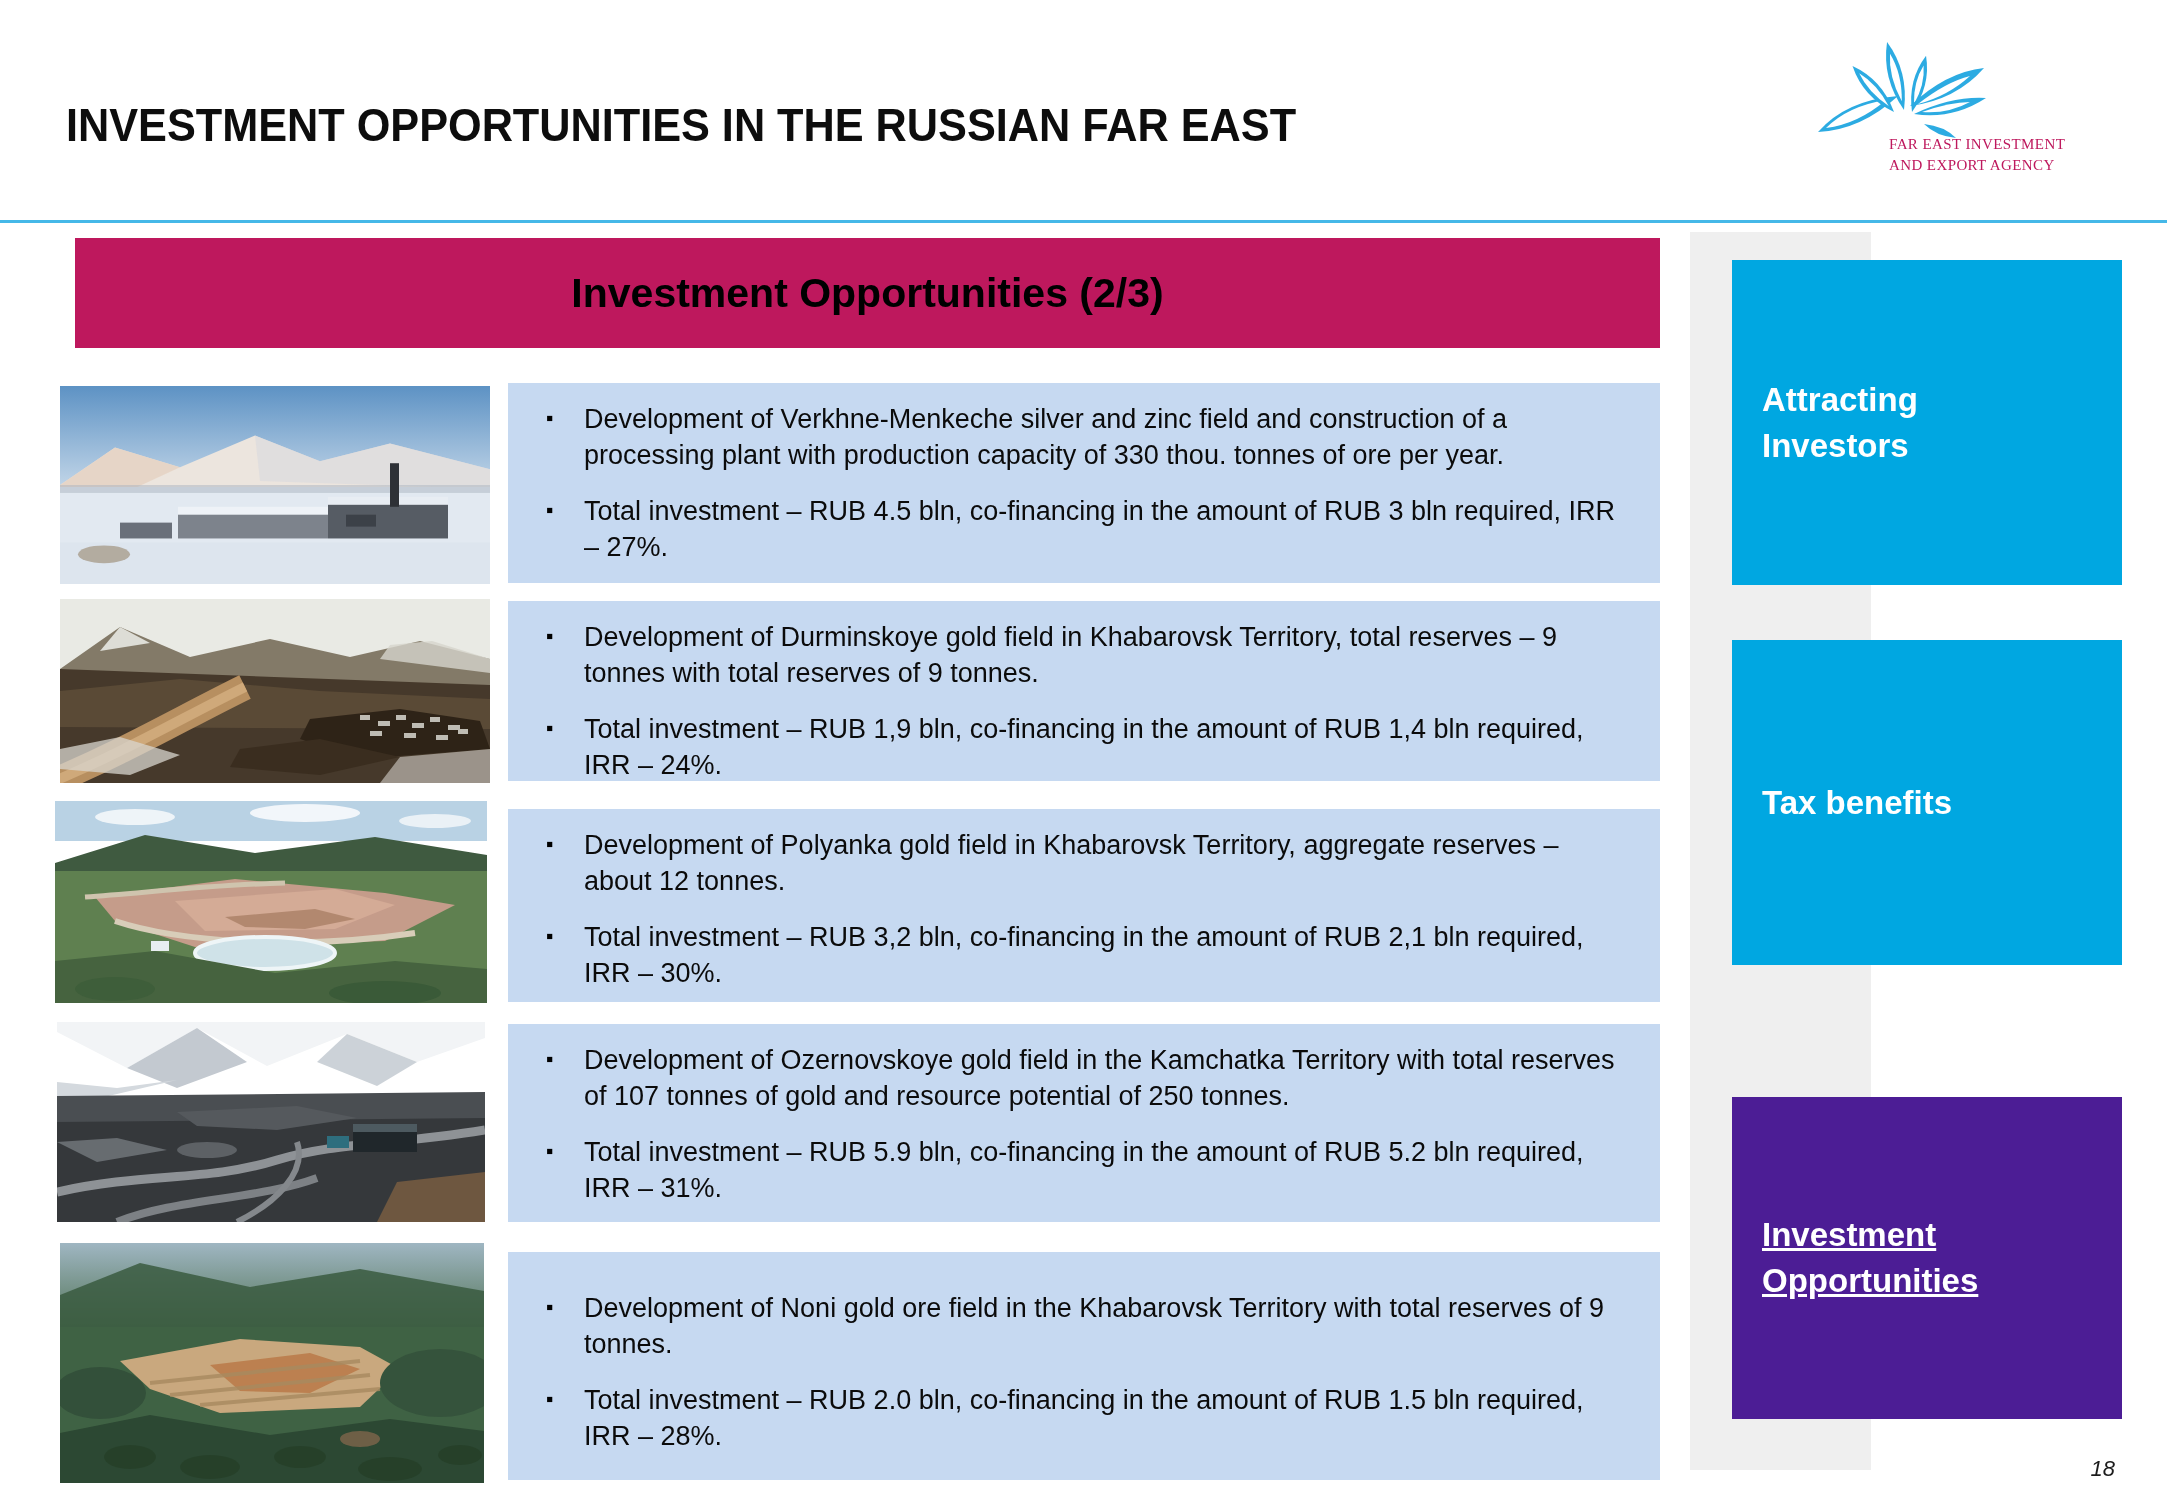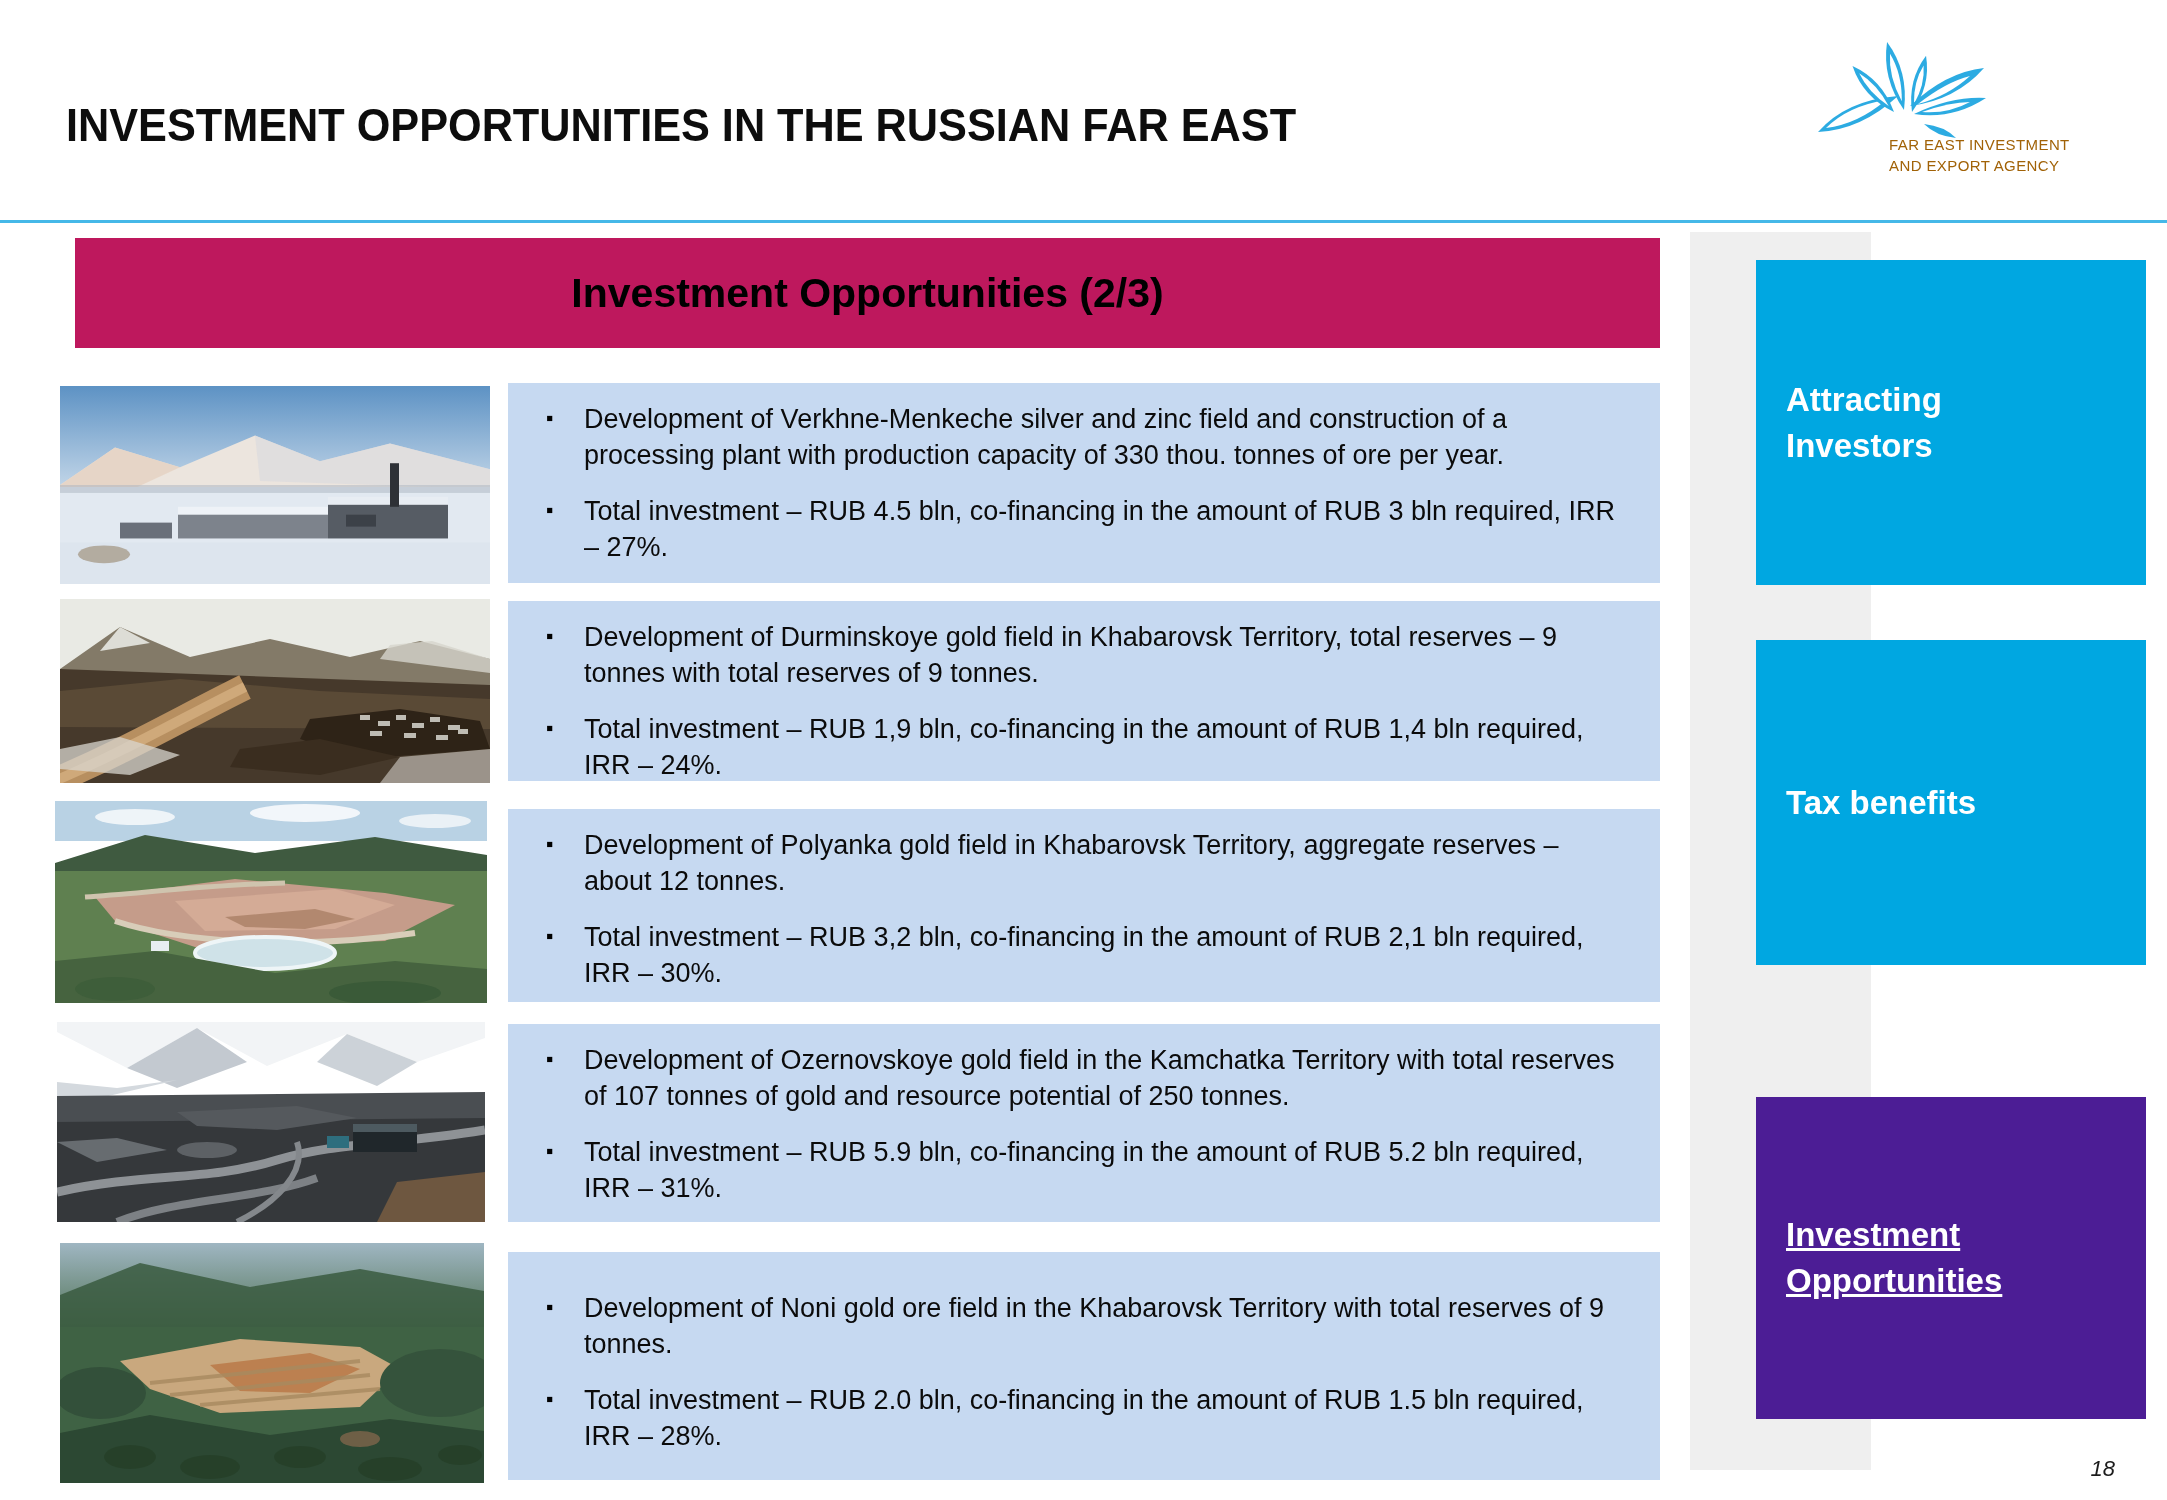--- a/index.html
+++ b/index.html
@@ -12,21 +12,21 @@
     position:absolute;left:66px;top:98px;margin:0;
     font-size:46px;font-weight:700;color:#0d0d0d;white-space:nowrap;
     transform:scaleX(0.94);transform-origin:left center;letter-spacing:0px;
   }
   .divider{
     position:absolute;left:0;top:220px;width:2167px;height:3px;background:#45b8e8;
   }
   .logo{position:absolute;left:1806px;top:34px;width:200px;height:100px;}
   .logo-text{
     position:absolute;left:1889px;top:134px;font-size:15px;line-height:21px;
-    color:#a16207;letter-spacing:0.4px;font-weight:400;
+    color:#be185d;letter-spacing:0.4px;font-weight:400;font-family:Liberation Serif, serif;
   }
   
   .section-header{
     position:absolute;left:75px;top:238px;width:1585px;height:110px;background:#be185d;
     display:flex;align-items:center;justify-content:center;
     font-size:41px;font-weight:700;color:#000;
   }
   
   .photo{position:absolute;overflow:hidden;}
   .photo svg{display:block;width:100%;height:100%;}
@@ -39,21 +39,21 @@
   .bullet-marker{
     flex:none;width:12px;font-size:21px;line-height:36px;color:#000;
     margin-right:26px;transform:translateY(-1px);
   }
   .bullet-text{margin:0;font-size:27px;line-height:36px;color:#0b0b0b;}
   
   .side-strip{position:absolute;left:1690px;top:232px;width:181px;height:1238px;background:#efefef;}
   .side-box{
     position:absolute;left:1732px;width:390px;box-sizing:border-box;
     display:flex;align-items:center;padding-left:30px;
-    font-size:33px;font-weight:700;color:#ffffff;line-height:46px;white-space:pre-line;margin-left:24px;
+    font-size:33px;font-weight:700;color:#ffffff;line-height:46px;white-space:pre-line;
   }
   .side-box.cyan{background:#00a7e1;}
   .side-box.maroon{background:#4c1d95;text-decoration:underline;}
   .box-attract{top:260px;height:325px;}
   .box-tax{top:640px;height:325px;}
   .box-invest{top:1097px;height:322px;}
   .page-number{
     position:absolute;right:52px;top:1456px;font-size:22px;color:#1c1c1c;font-style:italic;
   }
 </style>

